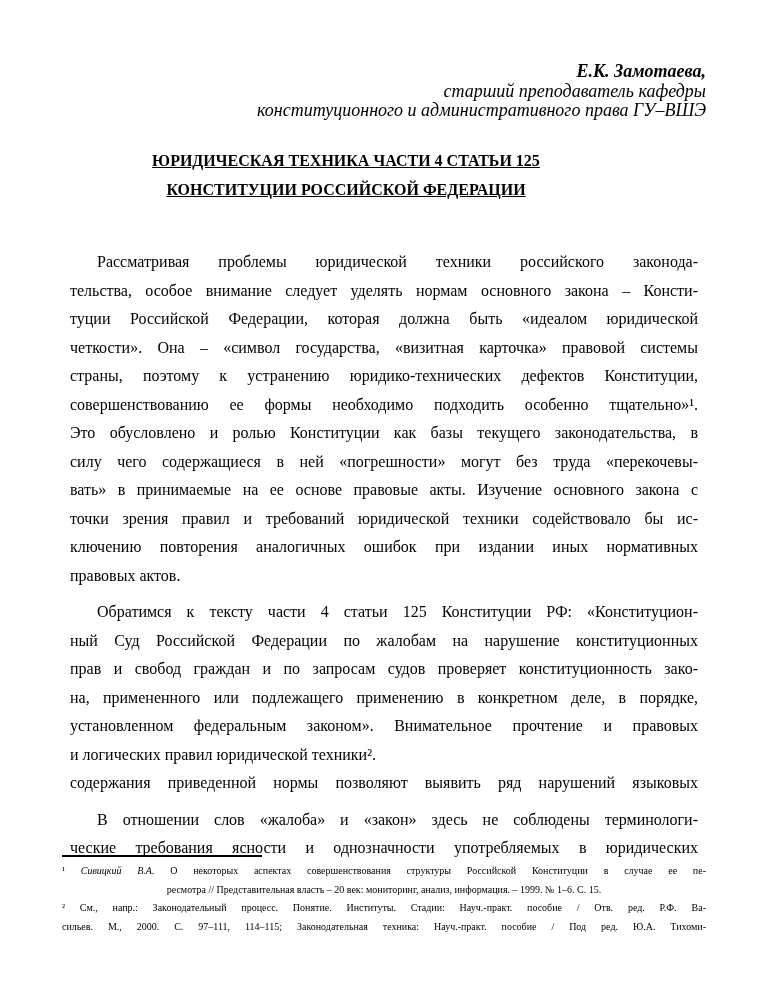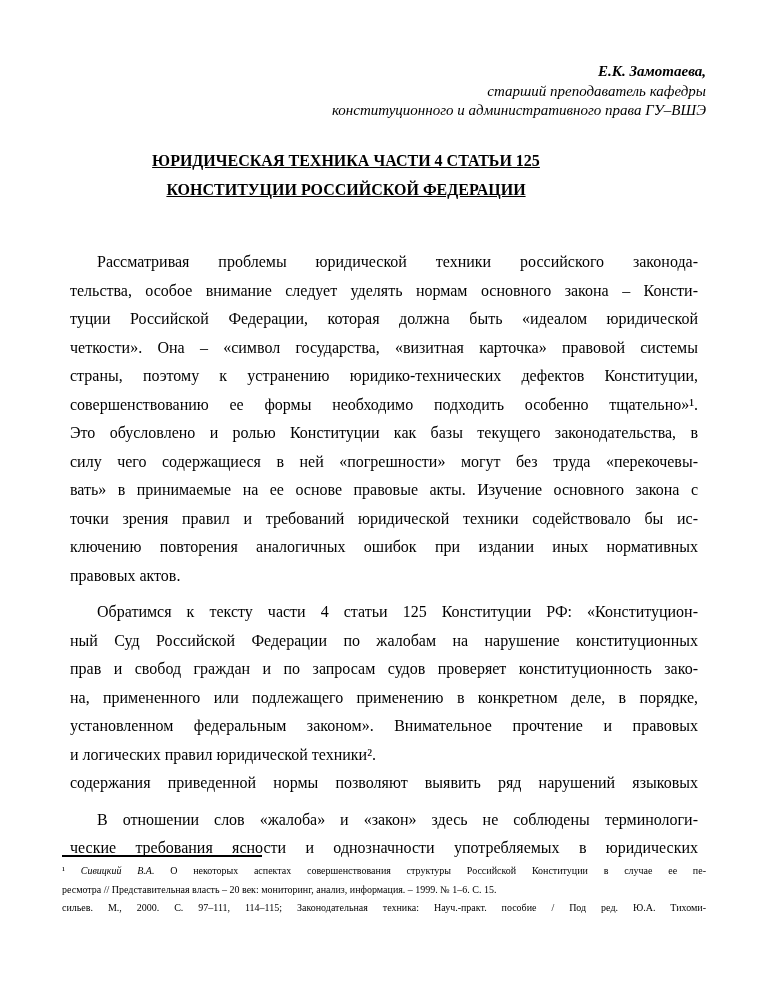--- a/index.html
+++ b/index.html
@@ -17,21 +17,21 @@
     overflow: hidden;
   }
 
   
   .byline {
     position: absolute;
     top: 62px;
     left: 62px;
     width: 644px;
     text-align: right;
-    font-size: 15px;
+    font-size: 18px;
     line-height: 19.5px;
     font-style: italic;
   }
   .byline-author {
     font-weight: bold;
   }
 
   
   .title {
     position: absolute;
@@ -72,21 +72,21 @@
     font-size: 10px;
     line-height: 18.5px;
   }
   .fn-sep {
     width: 200px;
     height: 0;
     border-top: 2px solid #000000;
     margin-bottom: 5px;
   }
   .fn-line {
-    text-align: left;
+    text-align: center;
   }
   .fn-line.fn-just {
     text-align: justify;
     text-align-last: justify;
   }
   .italic { font-style: italic; }
 </style>
 </head>
 <body>
 
@@ -134,16 +134,17 @@
       <div class="line first">В отношении слов «жалоба» и «закон» здесь не соблюдены терминологи-</div>
       <div class="line">ческие требования ясности и однозначности употребляемых в юридических</div>
     </div>
 
   </div>
 
   <div class="footnotes">
     <div class="fn-sep"></div>
     <div class="fn-line fn-just"><span>¹ </span><span class="italic">Сивицкий В.А.</span><span> О некоторых аспектах совершенствования структуры Российской Конституции в случае ее пе-</span></div>
     <div class="fn-line">ресмотра // Представительная власть – 20 век: мониторинг, анализ, информация. – 1999. № 1–6. С. 15.</div>
+    <div class="fn-line fn-just">² См., напр.: Законодательный процесс. Понятие. Институты. Стадии: Науч.-практ. пособие / Отв. ред. Р.Ф. Ва-</div>
     <div class="fn-line fn-just">сильев. М., 2000. С. 97–111, 114–115; Законодательная техника: Науч.-практ. пособие / Под ред. Ю.А. Тихоми-</div>
   </div>
 
 </div>
 
 </body></html>

